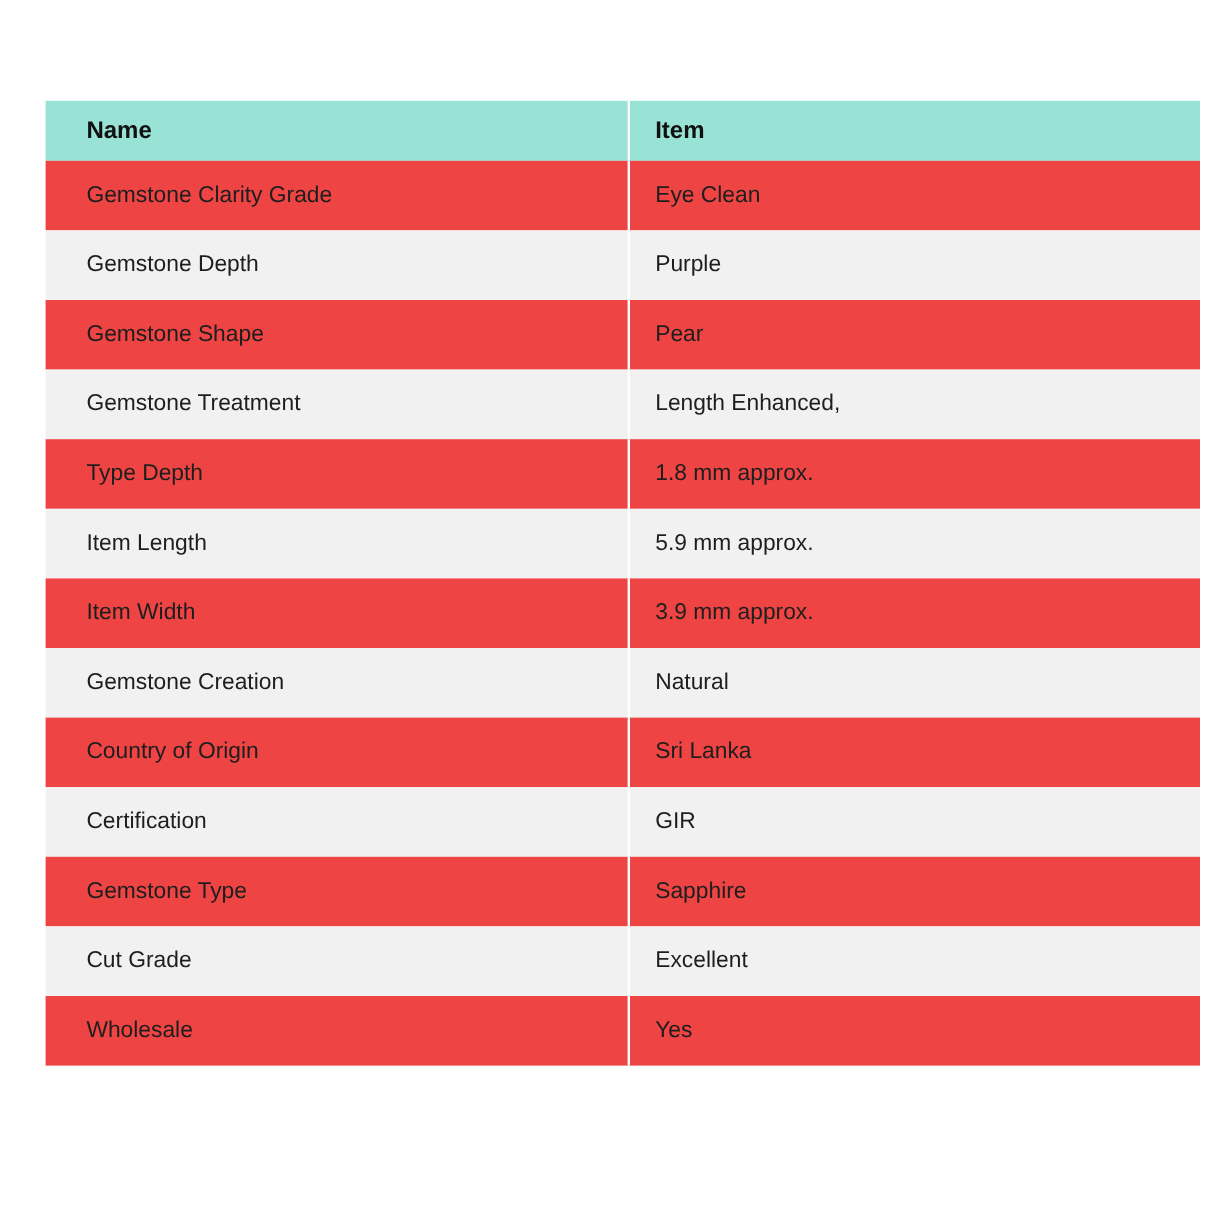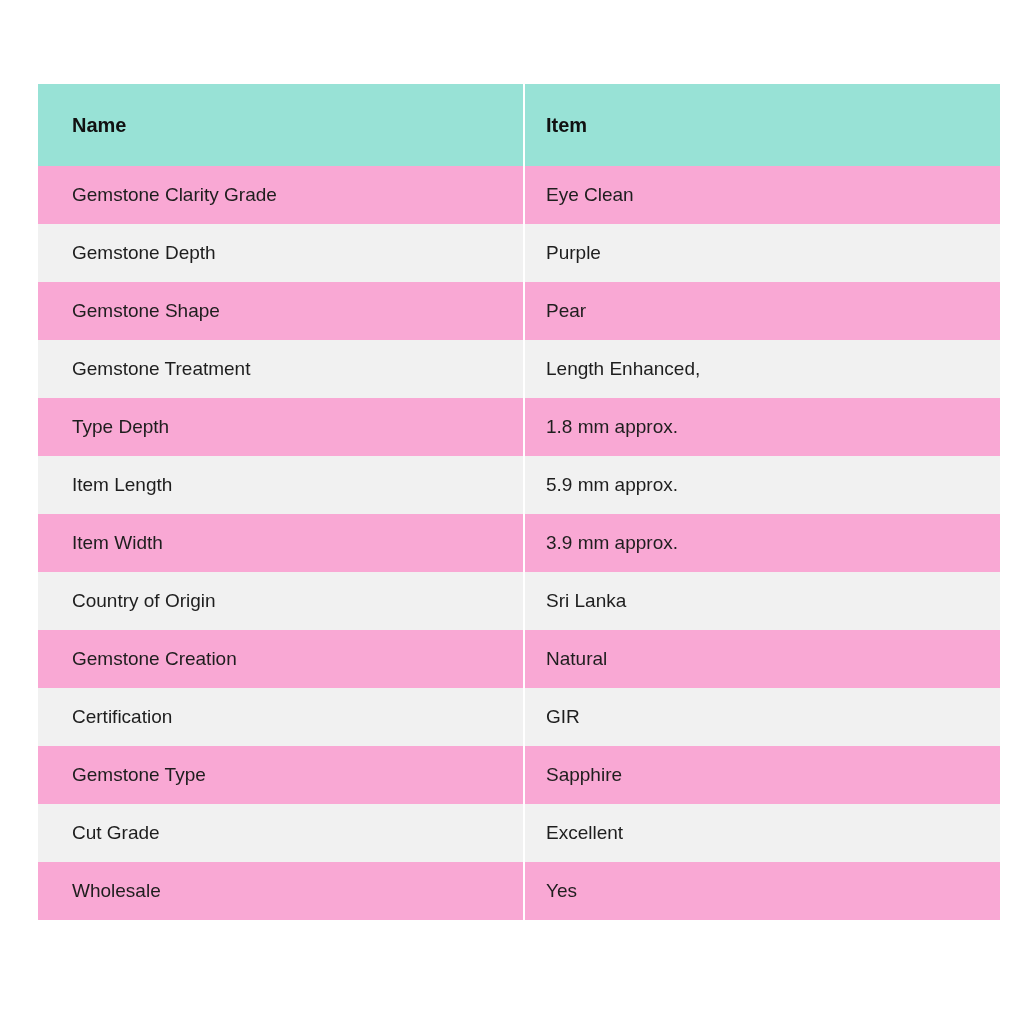--- a/index.html
+++ b/index.html
@@ -28,41 +28,41 @@
   table.spec-table col.col-name  { width: 486px; }
   table.spec-table col.col-value { width: 476px; }
 
   table.spec-table thead th {
     background: #98e2d6;
     text-align: left;
     font-size: 20px;
     font-weight: 600;
     color: #111111;
     height: 50px;
-    padding: 16px;
+    padding: 0;
     vertical-align: middle;
   }
   table.spec-table th.name-col-h,
   table.spec-table td.name-cell {
     padding-left: 34px;
   }
   table.spec-table th.value-col-h,
   table.spec-table td.value-cell {
     padding-left: 21px;
     border-left: 2px solid #ffffff;
   }
   table.spec-table tbody td {
     height: 58px;
     padding-top: 0;
     padding-bottom: 0;
     font-size: 19px;
     font-weight: 400;
     color: #1e1e1e;
     vertical-align: middle;
-    background: #f9a8d4;
+    background: #ef4444;
   }
   table.spec-table tbody tr:nth-child(even) td {
     background: #f1f1f1;
   }
 </style>
 </head>
 <body>
 
 <div class="page">
   <table class="spec-table">
@@ -99,26 +99,26 @@
         </tr>
         <tr>
           <td class="name-cell">Item Length</td>
           <td class="value-cell">5.9 mm approx.</td>
         </tr>
         <tr>
           <td class="name-cell">Item Width</td>
           <td class="value-cell">3.9 mm approx.</td>
         </tr>
         <tr>
+          <td class="name-cell">Gemstone Creation</td>
+          <td class="value-cell">Natural</td>
+        </tr>
+        <tr>
           <td class="name-cell">Country of Origin</td>
           <td class="value-cell">Sri Lanka</td>
-        </tr>
-        <tr>
-          <td class="name-cell">Gemstone Creation</td>
-          <td class="value-cell">Natural</td>
         </tr>
         <tr>
           <td class="name-cell">Certification</td>
           <td class="value-cell">GIR</td>
         </tr>
         <tr>
           <td class="name-cell">Gemstone Type</td>
           <td class="value-cell">Sapphire</td>
         </tr>
         <tr>

